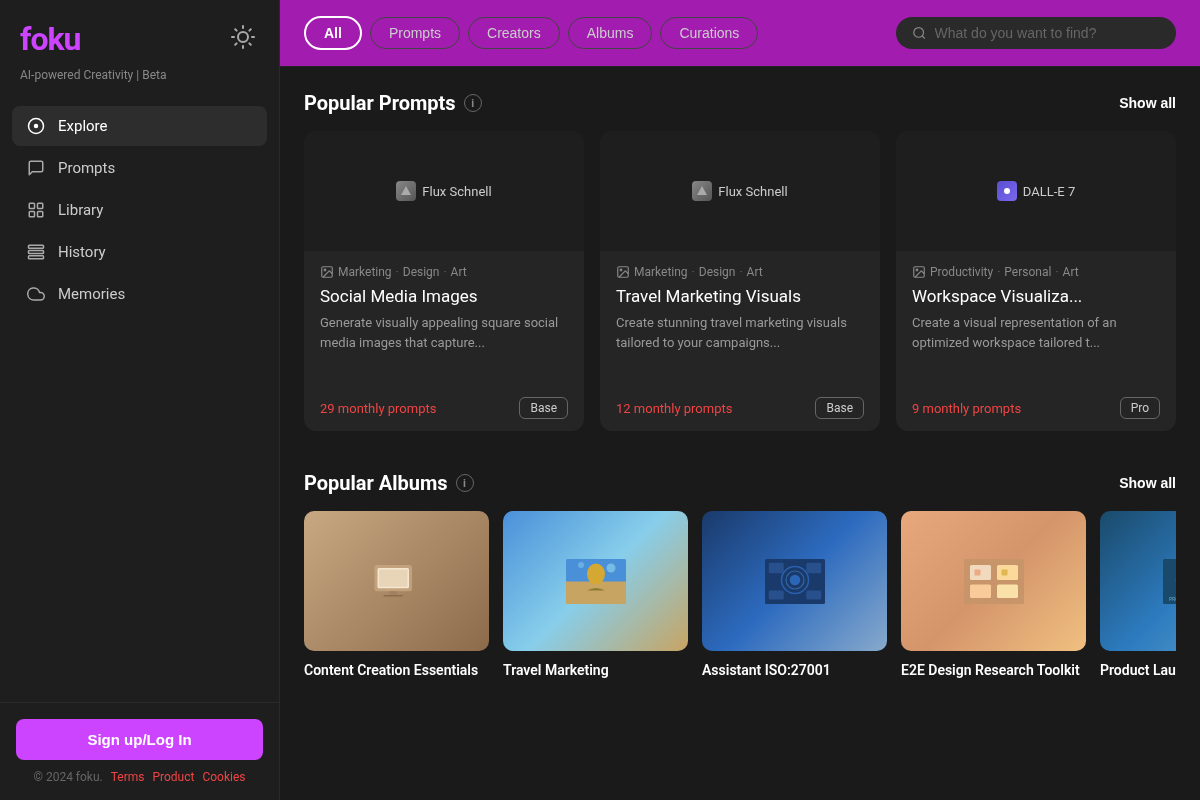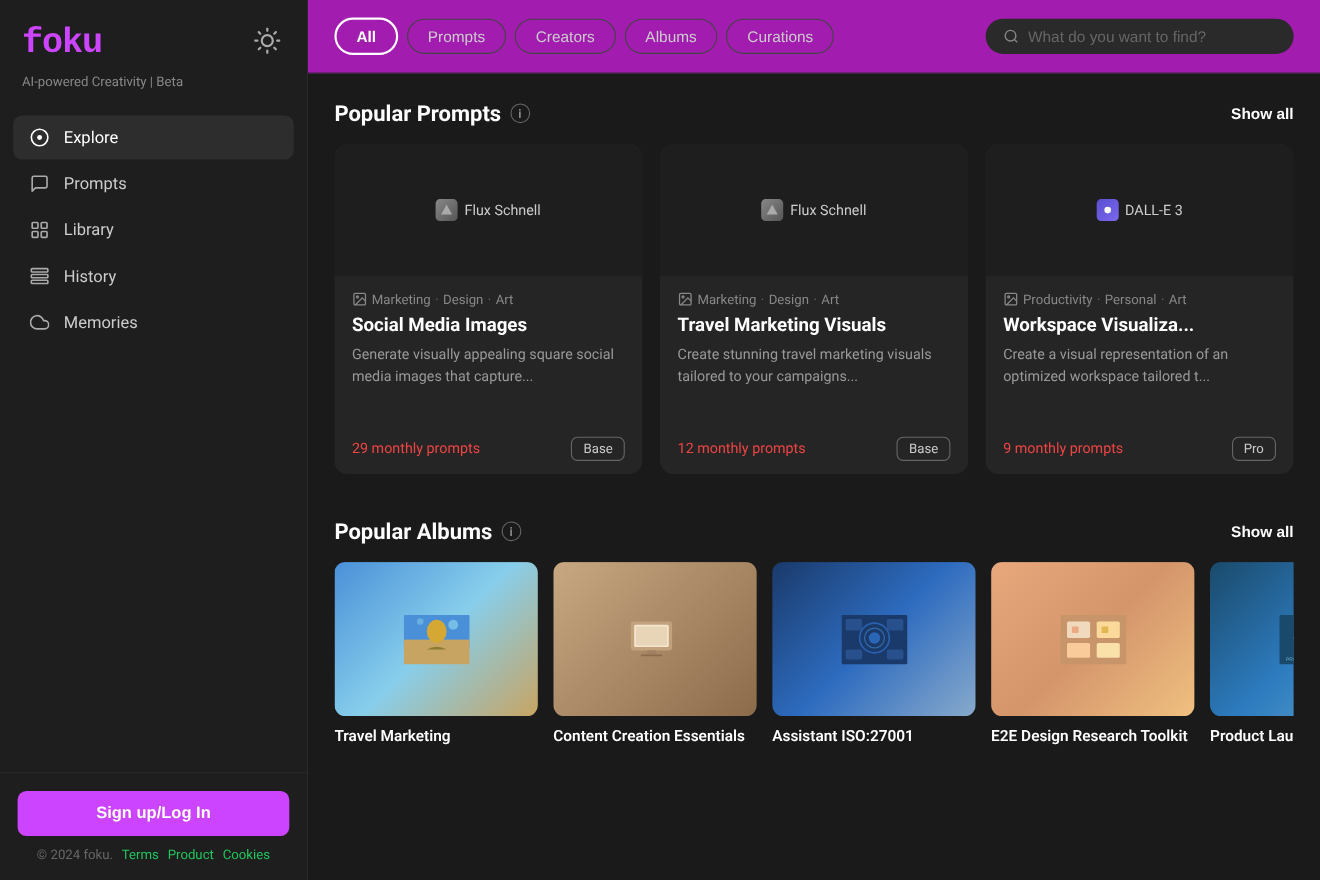--- a/index.html
+++ b/index.html
@@ -21,21 +21,20 @@
       display: flex;
       flex-direction: column;
       height: 800px;
       border-right: 1px solid #2a2a2a;
     }
     .sidebar-logo-area {
       padding: 20px 20px 10px 20px;
       display: flex;
       align-items: center;
       justify-content: space-between;
-      font-family: Liberation Mono, monospace;
     }
     .logo-text {
       font-size: 32px;
       font-weight: 700;
       color: #cc44ff;
       letter-spacing: -1px;
     }
     .logo-subtitle {
       font-size: 12px;
       color: #888;
@@ -90,21 +89,21 @@
       cursor: pointer;
     }
     .footer-links {
       display: flex;
       gap: 8px;
       justify-content: center;
       margin-top: 10px;
       font-size: 12px;
       color: #666;
     }
-    .footer-links a { color: #22c55e; text-decoration: none; text-align: right; }
+    .footer-links a { color: #ef4444; text-decoration: none; text-align: right; }
 
     
     .main {
       flex: 1;
       overflow-y: auto;
       background: #1a1a1a;
     }
     .main::-webkit-scrollbar { width: 6px; }
     .main::-webkit-scrollbar-track { background: #1a1a1a; }
     .main::-webkit-scrollbar-thumb { background: #444; border-radius: 3px; }
@@ -255,21 +254,21 @@
     }
     .card-tags {
       font-size: 12px;
       color: #888;
       display: flex;
       gap: 4px;
     }
     .tag-dot { color: #666; }
     .card-title {
       font-size: 17px;
-      font-weight: 700;
+      font-weight: 400;
       color: #fff;
       line-height: 1.3;
     }
     .card-desc {
       font-size: 13px;
       color: #999;
       line-height: 1.5;
       display: -webkit-box;
       -webkit-line-clamp: 2;
       -webkit-box-orient: vertical;
@@ -539,21 +538,21 @@
       </div>
 
       <div class="prompt-card">
         <div class="card-top">
           <div class="card-model-badge">
             <div class="model-icon dalle-icon">
               <svg width="12" height="12" viewBox="0 0 24 24" fill="#fff">
                 <circle cx="12" cy="12" r="6"></circle>
               </svg>
             </div>
-            <span>DALL-E 3</span>
+            <span>DALL-E 7</span>
           </div>
         </div>
         <div class="card-body">
           <div class="card-tags">
             <span class="image-icon-small">
               <svg width="14" height="14" viewBox="0 0 24 24" fill="none" stroke="#888" stroke-width="2">
                   <rect x="3" y="3" width="18" height="18" rx="2"></rect>
                   <circle cx="8.5" cy="8.5" r="1.5"></circle>
                   <polyline points="21 15 16 10 5 21"></polyline>
                 </svg>
@@ -579,47 +578,47 @@
         <span>Popular Albums</span>
         <span class="info-icon">i</span>
       </div>
       <button class="show-all-btn">Show all</button>
     </div>
 
     <div class="album-cards">
 
       <div class="album-card">
         <div class="album-thumb">
+          <div class="album-thumb-inner thumb-workspace">
+            <svg width="60" height="45" viewBox="0 0 80 60">
+              <rect x="10" y="8" width="50" height="35" rx="3" fill="#c8a882" opacity="0.8"></rect>
+              <rect x="14" y="12" width="42" height="27" rx="2" fill="#f5e6d0"></rect>
+              <rect x="16" y="14" width="38" height="23" fill="#e8d5b8" rx="1"></rect>
+              <rect x="30" y="43" width="10" height="5" fill="#a08060"></rect>
+              <rect x="22" y="48" width="26" height="2" rx="1" fill="#8b6b4a"></rect>
+            </svg>
+          </div>
+        </div>
+        <div class="album-name">Content Creation Essentials</div>
+      </div>
+
+      <div class="album-card">
+        <div class="album-thumb">
           <div class="album-thumb-inner thumb-travel">
             <svg width="60" height="45" viewBox="0 0 80 60">
               <rect x="0" y="0" width="80" height="40" fill="#4a90d9" rx="2"></rect>
               <rect x="0" y="30" width="80" height="30" fill="#c8a462"></rect>
               <ellipse cx="40" cy="20" rx="12" ry="14" fill="#d4a832"></ellipse>
               <path d="M28 42 Q40 35 52 42" fill="#8b7a32" stroke="none"></path>
               <circle cx="60" cy="12" r="6" fill="#87ceeb" opacity="0.7"></circle>
               <circle cx="20" cy="8" r="4" fill="#87ceeb" opacity="0.5"></circle>
             </svg>
           </div>
         </div>
         <div class="album-name">Travel Marketing</div>
-      </div>
-
-      <div class="album-card">
-        <div class="album-thumb">
-          <div class="album-thumb-inner thumb-workspace">
-            <svg width="60" height="45" viewBox="0 0 80 60">
-              <rect x="10" y="8" width="50" height="35" rx="3" fill="#c8a882" opacity="0.8"></rect>
-              <rect x="14" y="12" width="42" height="27" rx="2" fill="#f5e6d0"></rect>
-              <rect x="16" y="14" width="38" height="23" fill="#e8d5b8" rx="1"></rect>
-              <rect x="30" y="43" width="10" height="5" fill="#a08060"></rect>
-              <rect x="22" y="48" width="26" height="2" rx="1" fill="#8b6b4a"></rect>
-            </svg>
-          </div>
-        </div>
-        <div class="album-name">Content Creation Essentials</div>
       </div>
 
       <div class="album-card">
         <div class="album-thumb">
           <div class="album-thumb-inner thumb-assistant">
             <svg width="60" height="45" viewBox="0 0 80 60">
               <rect x="0" y="0" width="80" height="60" fill="#1a3a6b" rx="2"></rect>
               <circle cx="40" cy="28" r="18" fill="none" stroke="#2d6bbf" stroke-width="2" opacity="0.8"></circle>
               <circle cx="40" cy="28" r="12" fill="none" stroke="#4488cc" stroke-width="1.5" opacity="0.6"></circle>
               <circle cx="40" cy="28" r="7" fill="#2d6bbf" opacity="0.9"></circle>

